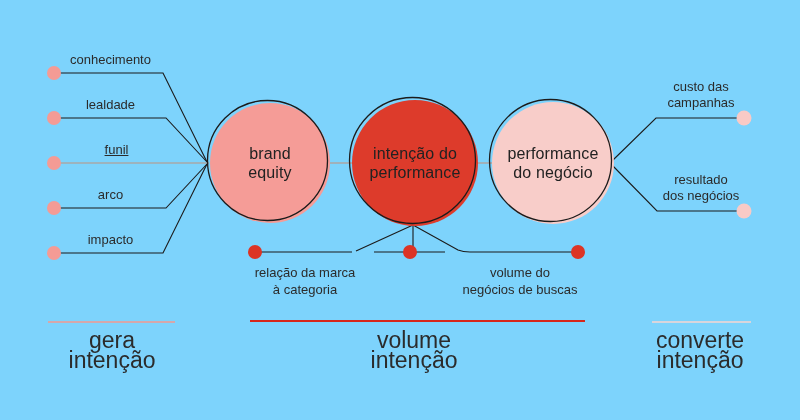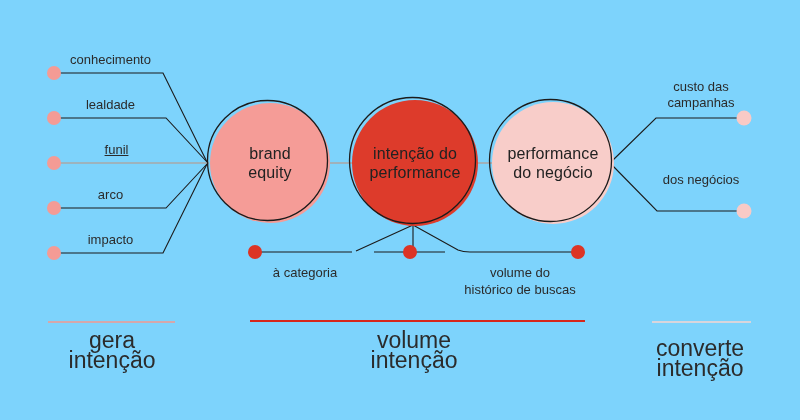--- a/index.html
+++ b/index.html
@@ -101,37 +101,39 @@
   <div class="lbl circle-lbl" style="left:492px; top:144px; width:122px;">
     <span>performance</span>
     <span>do negócio</span>
   </div>
 
   <div class="lbl" style="left:638px; top:79px; width:126px;">
     <span>custo das</span>
     <span>campanhas</span>
   </div>
   <div class="lbl" style="left:638px; top:172px; width:126px;">
+    <span>resultado</span>
     <span>dos negócios</span>
   </div>
 
   <div class="lbl bottom-lbl" style="left:230px; top:264px; width:150px;">
+    <span>relação da marca</span>
     <span>à categoria</span>
   </div>
   <div class="lbl bottom-lbl" style="left:440px; top:264px; width:160px;">
     <span>volume do</span>
-    <span>histórico de buscas</span>
+    <span>negócios de buscas</span>
   </div>
 
   <div class="lbl footer-lbl" style="left:52px; top:331px; width:120px;">
     <span>gera</span>
     <span>intenção</span>
   </div>
   <div class="lbl footer-lbl" style="left:354px; top:331px; width:120px;">
     <span>volume</span>
     <span>intenção</span>
   </div>
-  <div class="lbl footer-lbl" style="left:640px; top:331px; width:120px;margin-top:8px;">
+  <div class="lbl footer-lbl" style="left:640px; top:331px; width:120px;">
     <span>converte</span>
     <span>intenção</span>
   </div>
 
 </div>
 
 </body></html>

